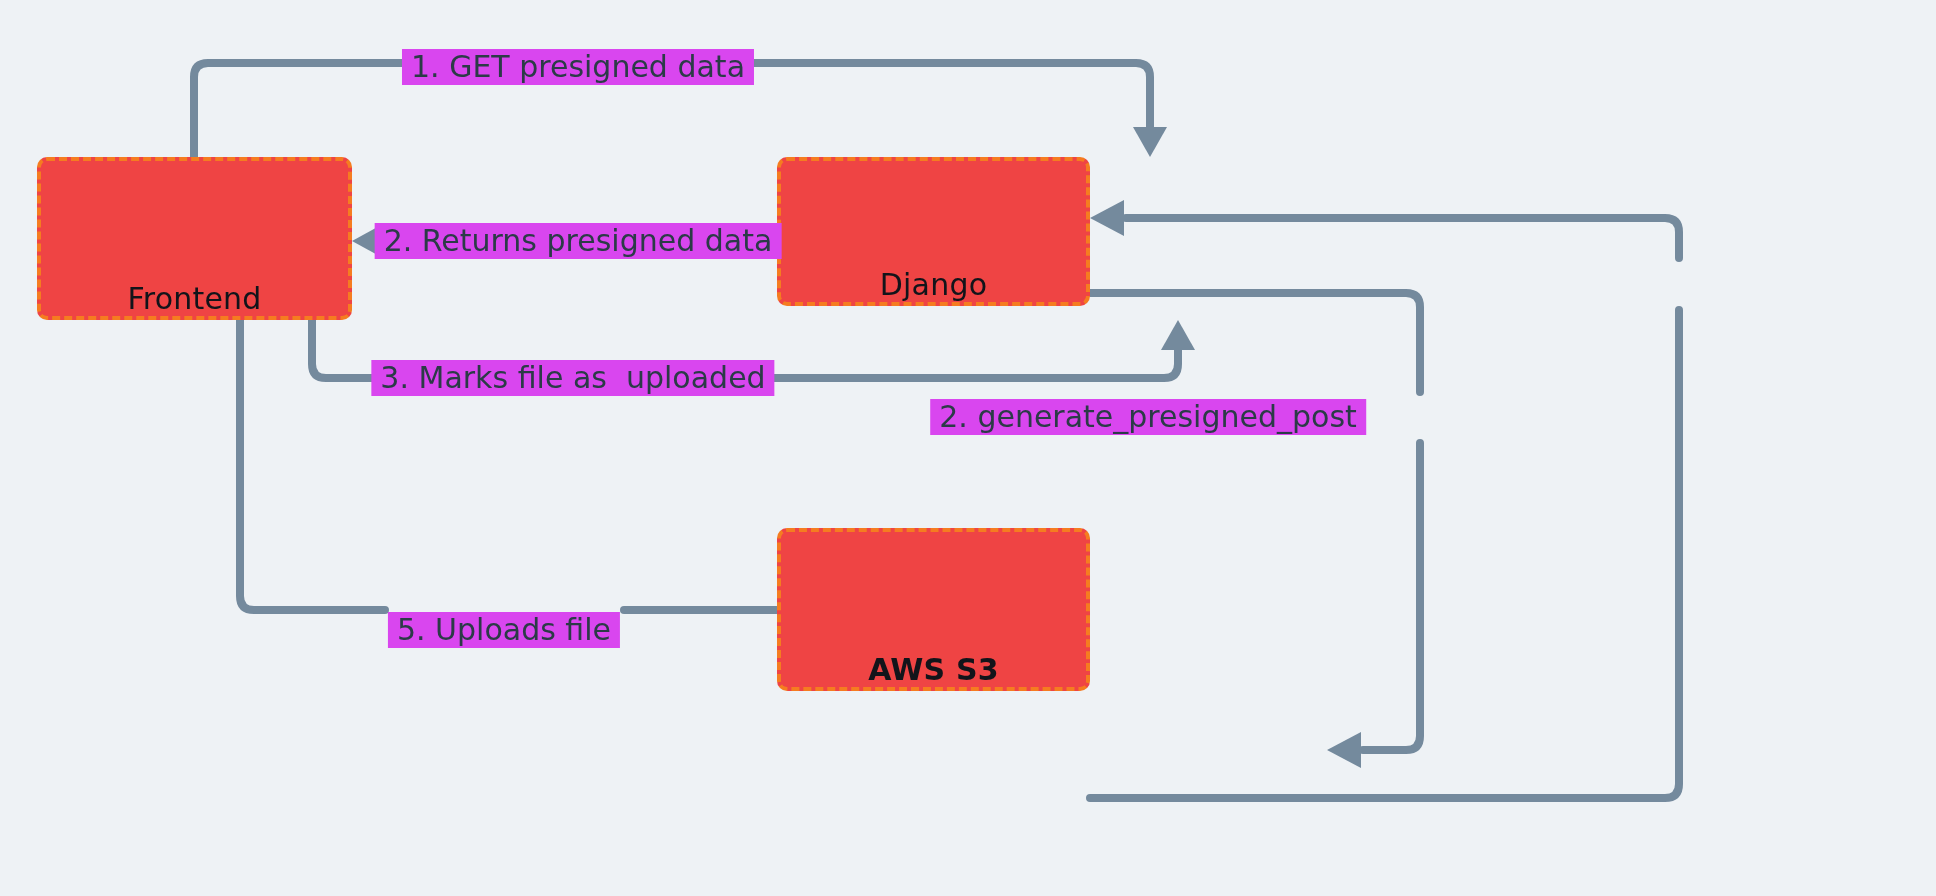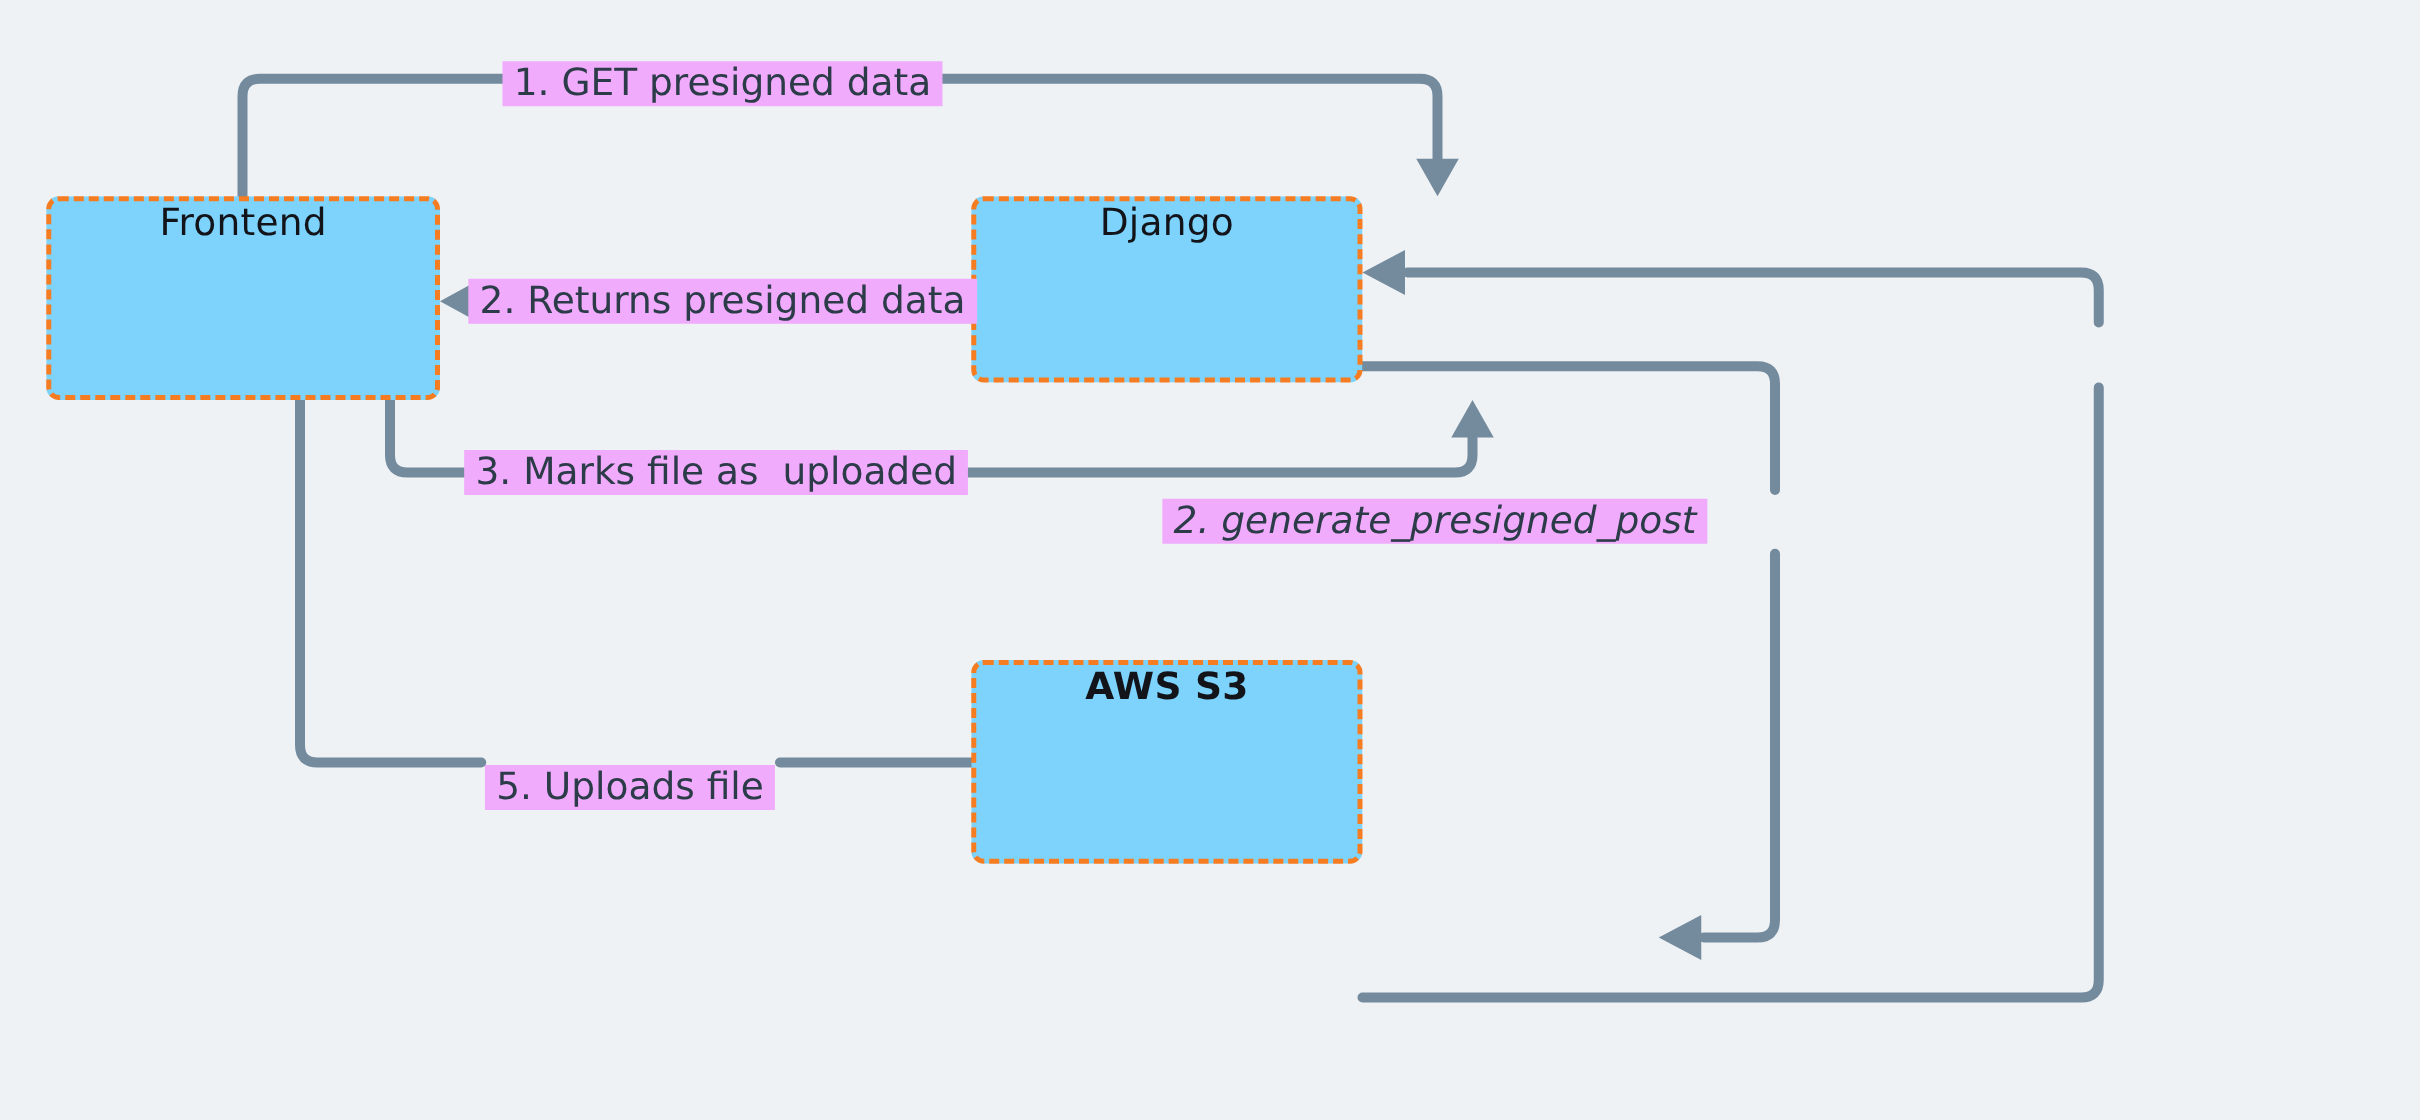--- a/index.html
+++ b/index.html
@@ -20,41 +20,41 @@
   #diagram-svg {
     position: absolute;
     left: 0;
     top: 0;
     width: 1936px;
     height: 896px;
   }
   .node-box {
     position: absolute;
     box-sizing: border-box;
-    background: #7dd3fc;
+    background: #ef4444;
     border: 4px dashed #f57c20;
     border-radius: 10px;
     display: flex;
-    align-items: flex-start;
+    align-items: flex-end;
     justify-content: center;
   }
   .node-label {
     font-family: "DejaVu Sans", sans-serif;
     font-size: 30px;
     color: #12141a;
     letter-spacing: 0.2px;
     white-space: pre;
   }
   .edge-label {
     position: absolute;
     font-family: "DejaVu Sans", sans-serif;
     font-size: 30px;
     color: #2b3b47;
     white-space: pre;
-    background: #f0abfc;
+    background: #d946ef;
     line-height: 1;
     padding: 3px 9px;
     transform: translate(-50%, -50%);
   }
 </style>
 </head>
 <body>
 
 <div id="canvas">
 
@@ -100,21 +100,21 @@
   <div class="node-box" style="left:777px; top:157px; width:313px; height:149px;">
     <span class="node-label">Django</span>
   </div>
 
   <div class="node-box" style="left:777px; top:528px; width:313px; height:163px;font-weight:bold;">
     <span class="node-label">AWS S3</span>
   </div>
 
   <div class="edge-label" style="left:578px; top:67px;">1. GET presigned data</div>
 
-  <div class="edge-label" style="left:1148px; top:417px;font-style:italic;">2. generate_presigned_post</div>
+  <div class="edge-label" style="left:1148px; top:417px;">2. generate_presigned_post</div>
 
 
   <div class="edge-label" style="left:578px; top:241px;">2. Returns presigned data</div>
 
   <div class="edge-label" style="left:504px; top:630px;">5. Uploads file</div>
 
   <div class="edge-label" style="left:573px; top:378px;">3. Marks file as  uploaded</div>
 
 </div>
 

